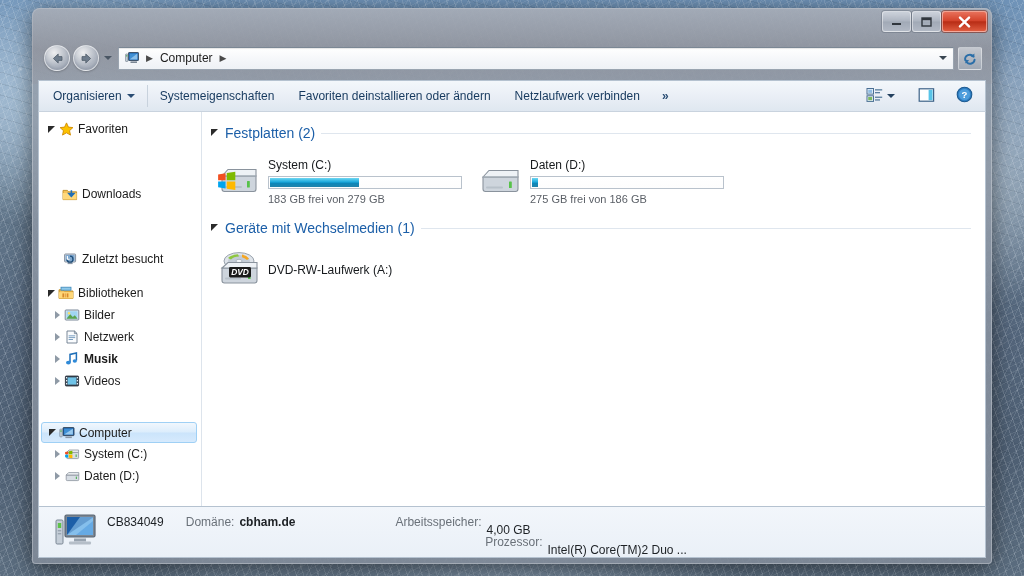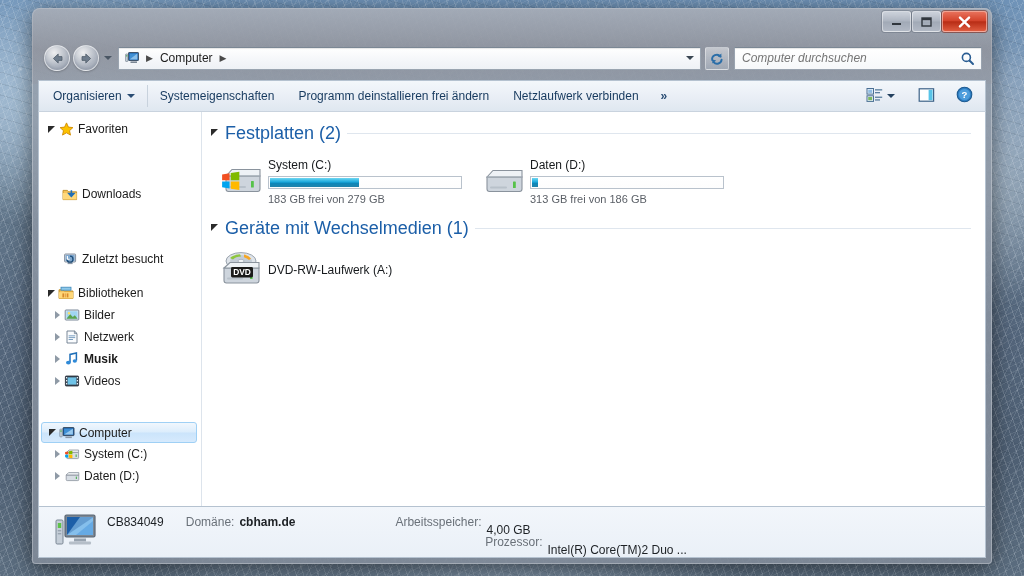--- a/index.html
+++ b/index.html
@@ -199,25 +199,25 @@
 
   
   #content-pane {
     flex: 1; background: #fff; position: relative; overflow: hidden;
     padding: 10px 0 0 0;
   }
   .group-header {
     display: flex; align-items: center; gap: 6px;
     padding: 0 14px 0 8px; height: 22px;
   }
-  .group-title { font-size: 18px; color: #1c5fa8; white-space: nowrap; }
+  .group-title { font-size: 14px; color: #1c5fa8; white-space: nowrap; }
   .group-rule { flex:1; height:1px; background:#dfe6ee; }
   .tiles { display: flex; padding: 8px 0 10px 14px; gap: 0; }
   .tile { display: flex; align-items: flex-start; width: 262px; }
-  .tile-icon { width: 52px; flex: 0 0 52px; display:flex; align-items:center; justify-content:center; padding-top: 10px;}
+  .tile-icon { width: 52px; flex: 0 0 52px; display:flex; align-items:center; justify-content:flex-start; padding-top: 10px; font-style: italic;}
   .tile-body { padding-top: 6px; flex: 1; }
   .tile-name { font-size: 12px; color: #16191c; margin-bottom: 4px; }
   .meter {
     width: 194px; height: 13px;
     background: linear-gradient(180deg,#ffffff 0%, #fdfdfd 100%);
     border: 1px solid #b9c2cc;
     padding: 1px;
   }
   .meter-fill {
     height: 100%;
@@ -314,42 +314,33 @@
 
     <div id="refresh-btn">
       <svg width="16" height="15" viewBox="0 0 16 15">
         <path d="M3.2,9.2 A4.6,4.6 0 0 1 11.4,5.6" fill="none" stroke="#2b6ea8" stroke-width="1.9" stroke-linecap="round"></path>
         <path d="M12.6,8.6 A4.6,4.6 0 0 1 4.6,11.2" fill="none" stroke="#2b6ea8" stroke-width="1.9" stroke-linecap="round"></path>
         <path d="M12.4,2.4 L12.4,6.6 L8.6,5.6 Z" fill="#2b6ea8"></path>
         <path d="M3.4,12.6 L3.4,8.4 L7.2,9.4 Z" fill="#2b6ea8"></path>
       </svg>
     </div>
 
-    <div id="search-box">
-      <input id="search-input" type="text" placeholder="Computer durchsuchen" style="">
-      <span style="display:flex;align-items:center;padding-right:2px;">
-        <svg width="15" height="15" viewBox="0 0 15 15">
-          <circle cx="6.4" cy="6.4" r="4" fill="none" stroke="#2a5d93" stroke-width="1.6"></circle>
-          <path d="M9.5,9.5 L13,13" stroke="#2a5d93" stroke-width="2" stroke-linecap="round"></path>
-        </svg>
-      </span>
-    </div>
   </div>
 
   <div id="toolbar">
     <div class="tb-item">
       <span>Organisieren</span>
       <span class="caret-down"></span>
     </div>
     <div class="tb-sep"></div>
     <div class="tb-item">
       <span>Systemeigenschaften</span>
     </div>
     <div class="tb-item">
-      <span>Programm deinstallieren frei ändern</span>
+      <span>Favoriten deinstallieren oder ändern</span>
     </div>
     <div class="tb-item">
       <span>Netzlaufwerk verbinden</span>
     </div>
     <div class="tb-item" style="padding:0 10px;font-weight:bold;color:#2a4d74;">
       <span>»</span>
     </div>
     <div id="tb-spacer"></div>
 
     <div class="tb-icon-btn">
@@ -629,21 +620,21 @@
               <path d="M5,15 L40,15" stroke="#a9b2bc" stroke-width="1"></path>
               <rect x="31" y="19.5" width="2.8" height="6.5" rx="0.6" fill="#57c24a"></rect>
               <rect x="8" y="24.5" width="17" height="2" rx="1" fill="#b8c1ca"></rect>
             </svg>
           </span>
           <div class="tile-body">
             <div class="tile-name">Daten (D:)</div>
             <div class="meter">
               <div class="meter-fill" id="meter-d" style="width: 3%; background: linear-gradient(rgb(111, 216, 242) 0%, rgb(26, 168, 220) 45%, rgb(11, 135, 186) 58%, rgb(33, 131, 171) 100%);"></div>
             </div>
-            <div class="tile-sub">313 GB frei von 186 GB</div>
+            <div class="tile-sub">275 GB frei von 186 GB</div>
           </div>
         </div>
       </div>
 
       <div class="group-header" style="margin-top:2px;">
         <span>
           <svg width="9" height="9" viewBox="0 0 9 9">
               <path d="M1,1 L8,1 L1,8 Z" fill="#2b2b2b"></path>
             </svg>
         </span>

